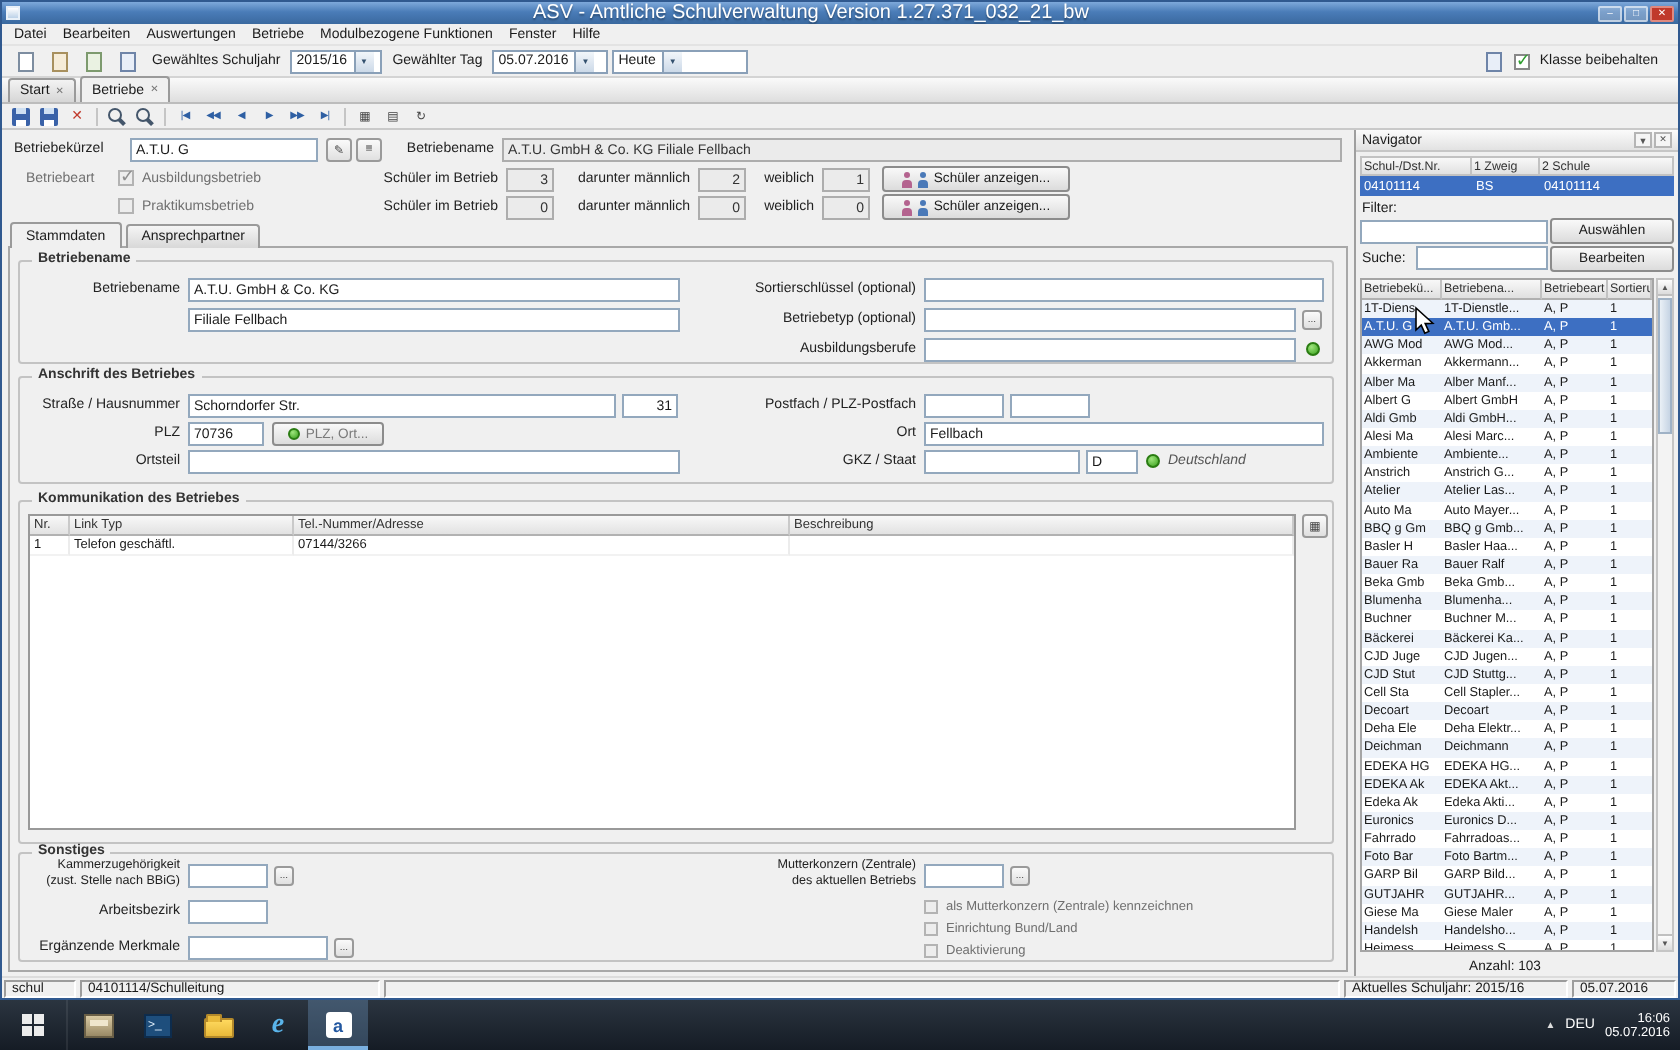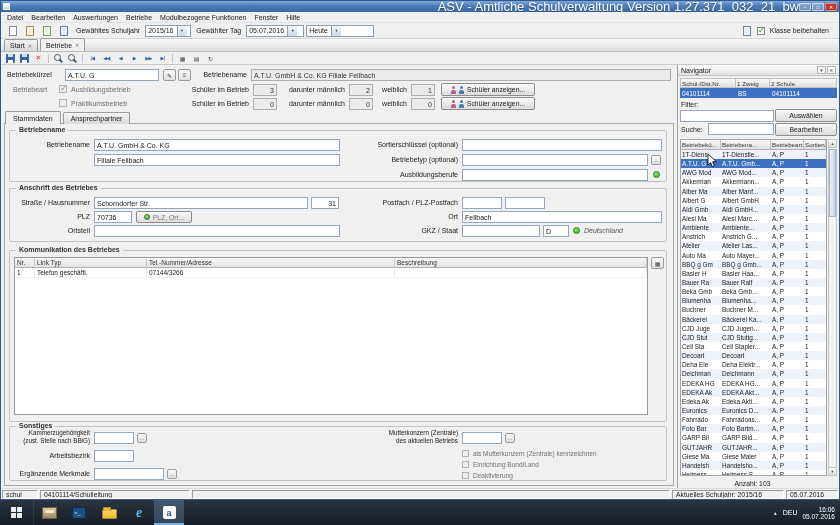--- a/index.html
+++ b/index.html
@@ -2,21 +2,21 @@
 <html><head>
 <meta charset="utf-8">
 <style>
 *{box-sizing:border-box;margin:0;padding:0}
 html,body{width:840px;height:525px;overflow:hidden;background:#6f7f8e}
 body{position:relative;font-family:"Liberation Sans","DejaVu Sans",sans-serif;font-size:7.5px;color:#1a1a1a}
 .app{position:absolute;left:0;top:0;width:840px;height:500px;background:#f0f0f0;border:1px solid #30598f}
 
 .titlebar{position:absolute;top:0;left:0;right:0;height:11px;background:linear-gradient(#7ea9da 0%,#4a7cb8 45%,#3a699f 100%);display:flex;align-items:center;color:#fff;padding:0 2px}
 .app-ico{width:7px;height:7px;background:linear-gradient(#ffffff,#bcd2e8);border:1px solid #e8f0f8;margin-right:2px;flex:0 0 auto}
-.title{flex:1;text-align:right;font-size:13px;white-space:nowrap;overflow:hidden;text-shadow:0 1px 1px rgba(0,0,0,.35)}
+.title{flex:1;text-align:center;font-size:10px;white-space:nowrap;overflow:hidden;text-shadow:0 1px 1px rgba(0,0,0,.35)}
 .winbtns{display:flex;gap:1px}
 .wb{width:12px;height:8px;background:rgba(255,255,255,.28);border:1px solid rgba(255,255,255,.55);color:#fff;font-size:5px;line-height:6px;text-align:center;border-radius:1px}
 .wb-close{background:#c0392b;border-color:#e0897f}
 
 .menubar{position:absolute;top:11px;left:0;right:0;height:11px;background:#f0f0f0;display:flex;align-items:center;padding-left:2px;border-bottom:1px solid #e3e3e3}
 .mi{padding:0 4px;font-size:7px;white-space:nowrap}
 
 .toolbar1{position:absolute;top:22px;left:0;right:0;height:16px;background:#f0f0f0;border-bottom:1px solid #d4d4d4;display:flex;align-items:center;gap:2px;padding:0 4px}
 .tbi{width:15px;height:14px;display:flex;align-items:center;justify-content:center;border-radius:2px}
 .page{width:8px;height:10px;background:#fff;border:1px solid #7d8da0;position:relative}

